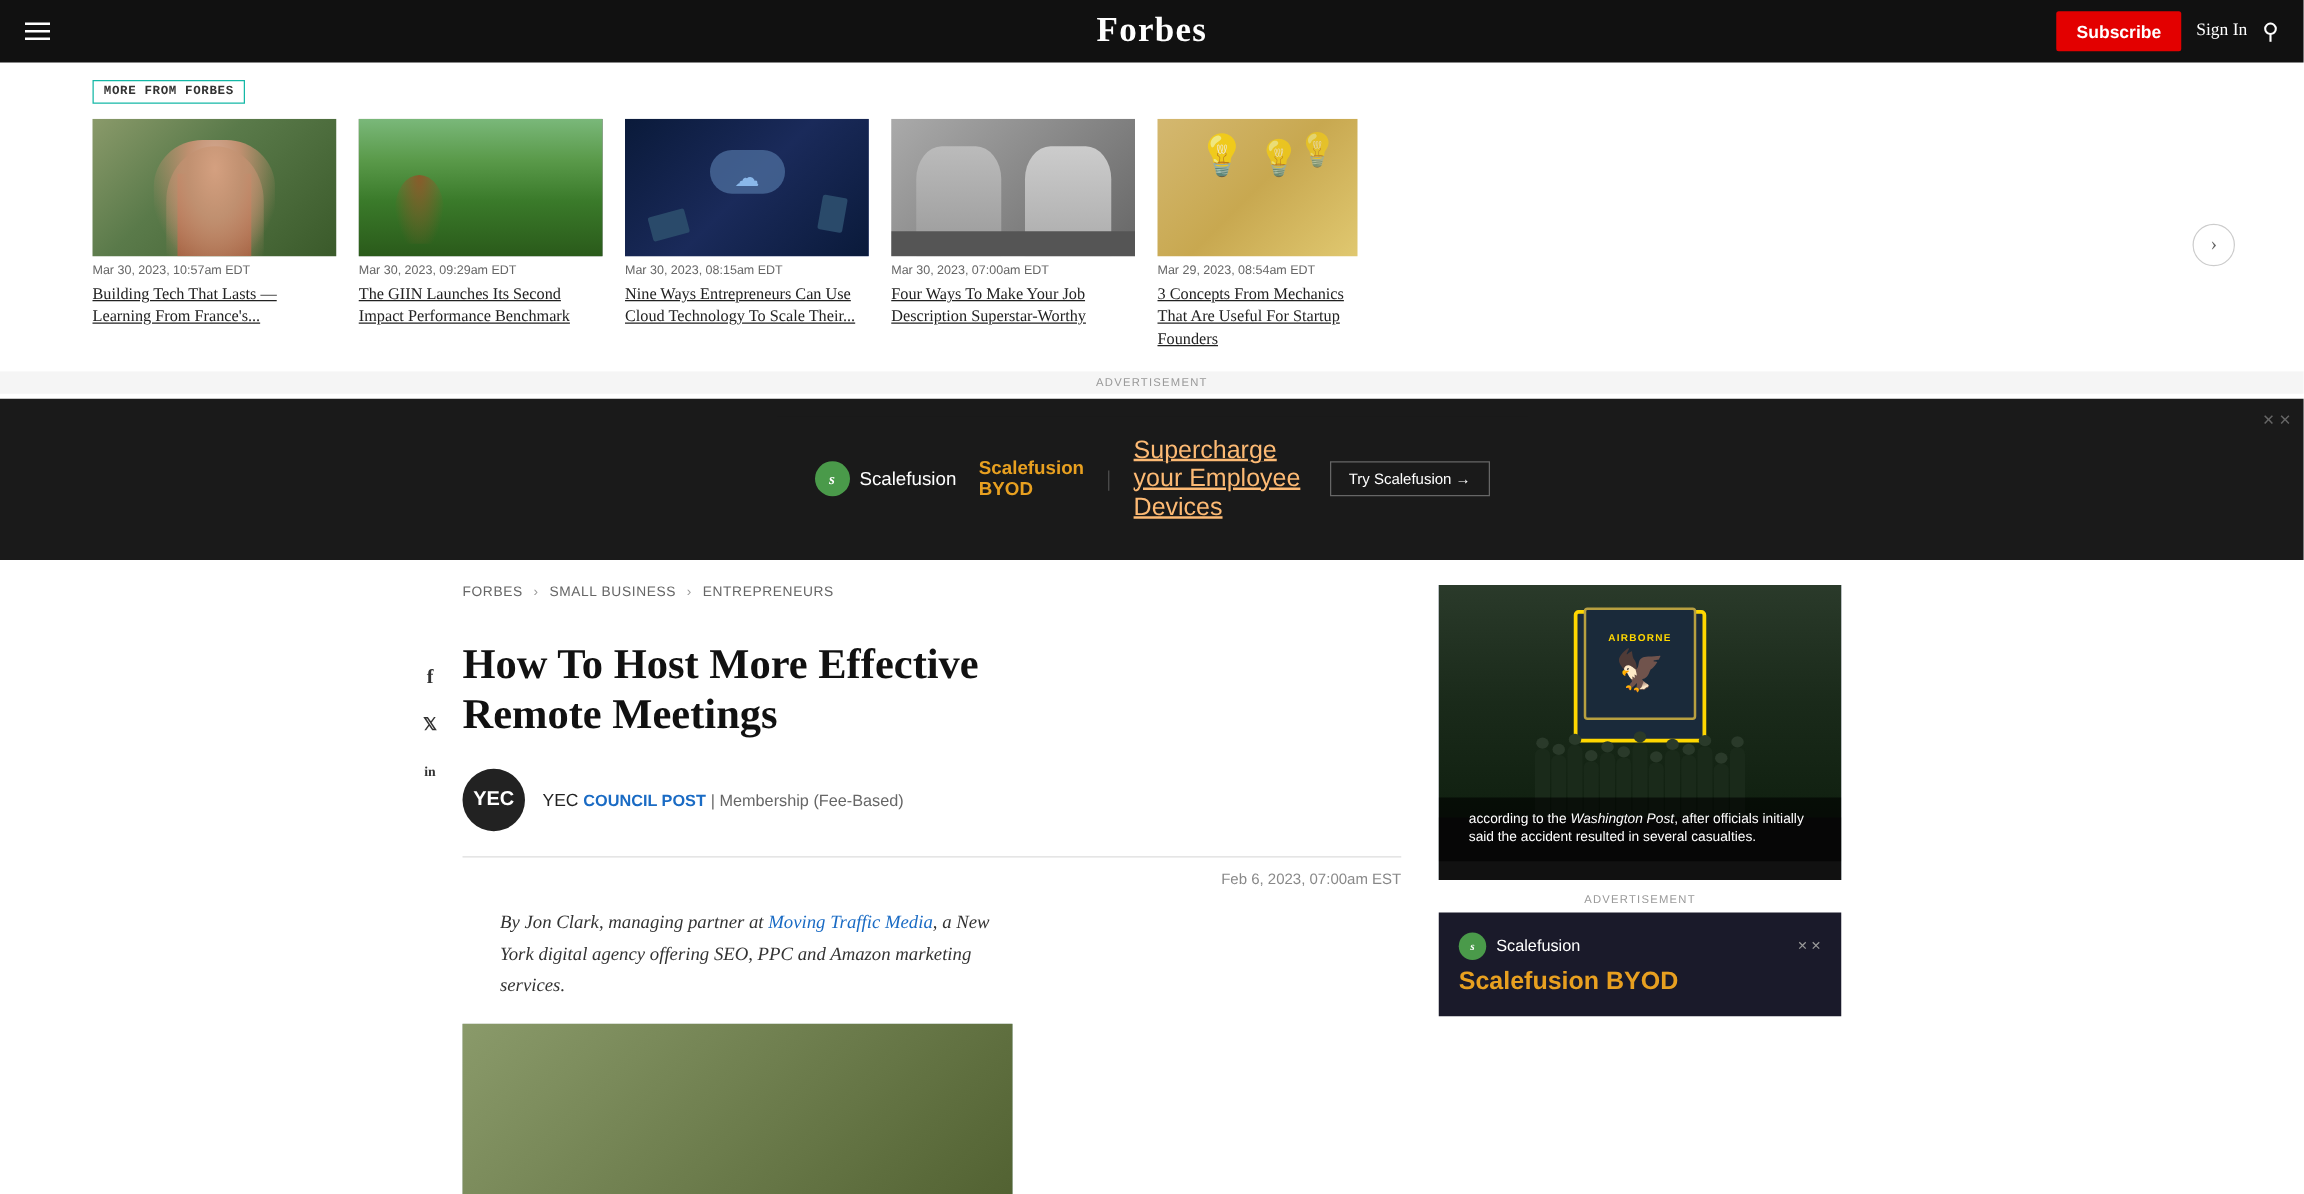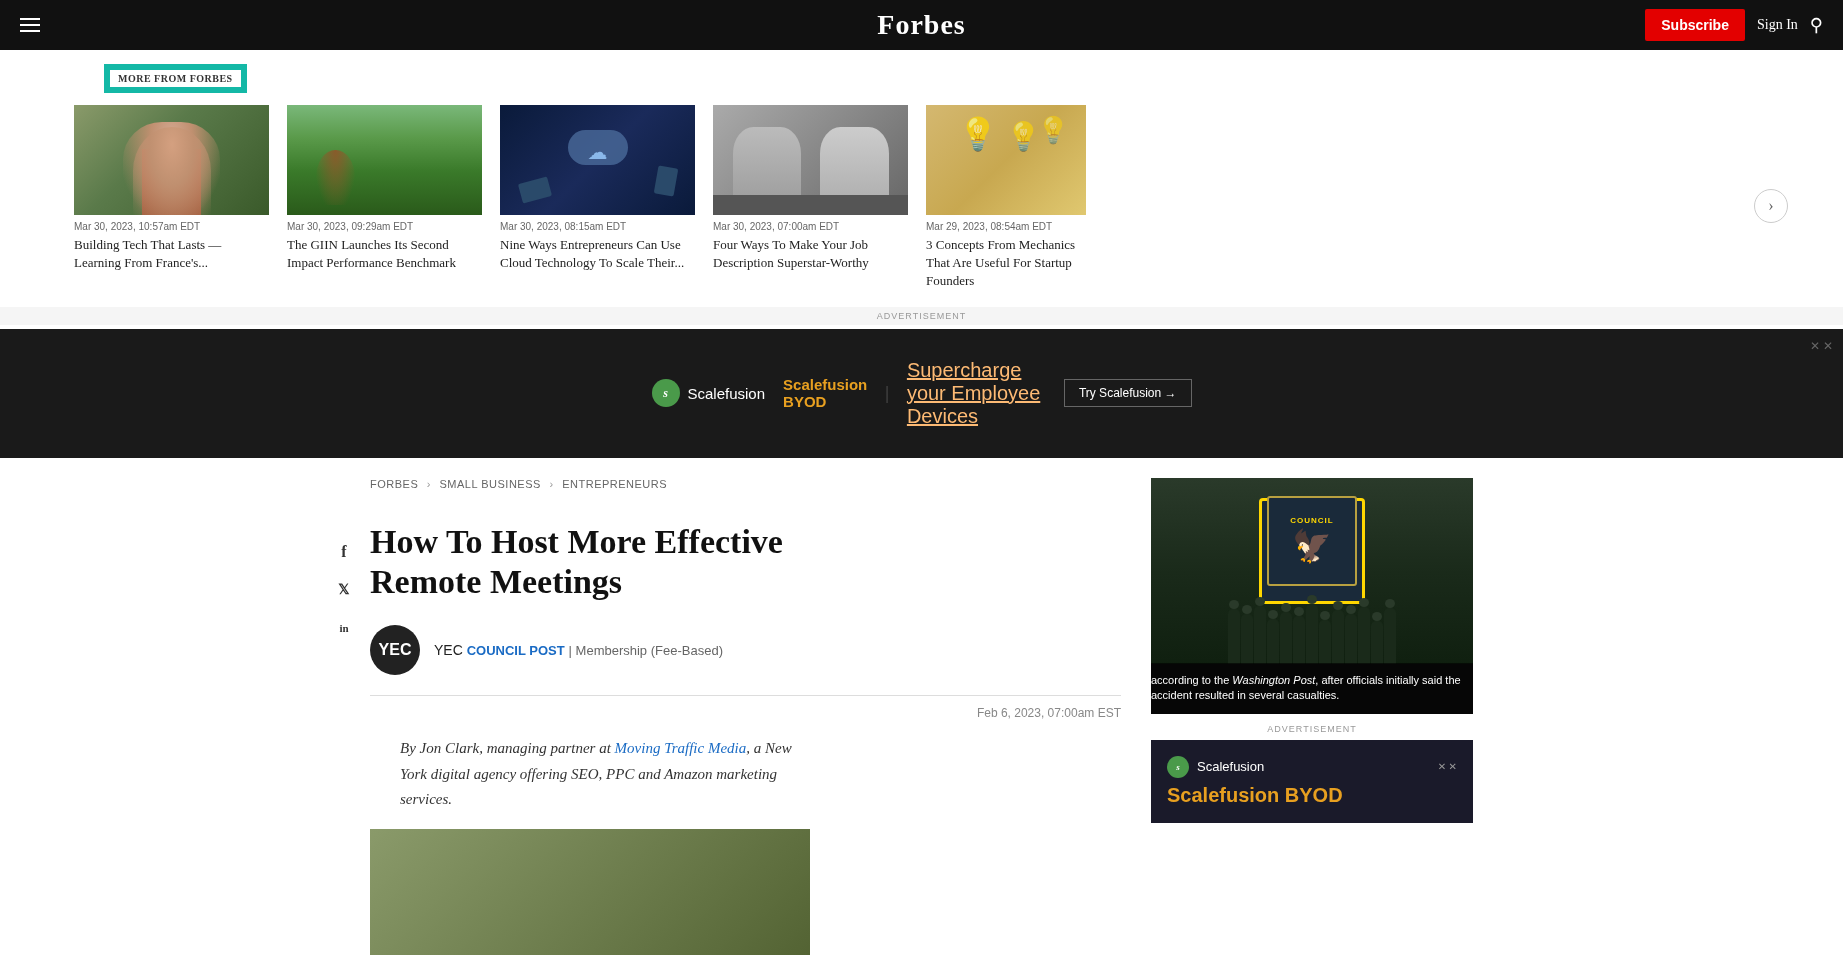--- a/index.html
+++ b/index.html
@@ -22,30 +22,29 @@
     .header-logo-text { color: #fff; font-size: 28px; font-weight: 700; font-family: 'Times New Roman', serif; letter-spacing: 1px; }
     .header-right { display: flex; align-items: center; gap: 12px; }
     .subscribe-btn { background: #e30000; color: #fff; border: none; padding: 8px 16px; font-size: 14px; font-weight: 600; cursor: pointer; border-radius: 2px; font-family: Arial, sans-serif; }
     .sign-in { color: #fff; font-size: 14px; cursor: pointer; font-family: Liberation Serif, serif; }
     .search-icon-wrap { color: #fff; font-size: 18px; cursor: pointer; }
 
     
     .more-from-forbes-section { padding: 14px 20px 0 74px; background: #fff; }
     .more-from-forbes-badge {
       display: inline-block;
-      border: 6px solid #14b8a6;
+      border: 1px solid #14b8a6;
       padding: 3px 8px;
       font-size: 10px;
-      font-family: Liberation Serif, serif;
+      font-family: Liberation Mono, monospace;
       font-weight: 600;
       letter-spacing: 0.5px;
       color: #333;
       text-transform: uppercase;
       margin-bottom: 12px;
-      margin-left: 30px;
     }
 
     
     .cards-strip {
       display: flex;
       gap: 0;
       overflow: hidden;
       position: relative;
       padding: 0 74px 16px 74px;
       background: #fff;
@@ -74,21 +73,21 @@
       position: absolute;
       bottom: 0;
       left: 30%;
       width: 40%;
       height: 80%;
       background: radial-gradient(ellipse at 50% 20%, #d4a080 0%, #c09070 40%, transparent 100%);
       border-radius: 50% 50% 0 0;
     }
 
     .card-meta { font-size: 10px; color: #666; font-family: Arial, sans-serif; margin-top: 6px; margin-bottom: 4px; }
-    .card-title { font-size: 13px; font-family: Georgia, serif; line-height: 1.4; color: #222; }
+    .card-title { font-size: 13px; font-family: Georgia, serif; line-height: 1.4; color: #222; text-decoration: underline; }
 
     .carousel-next {
       position: absolute;
       right: 55px;
       top: 50%;
       transform: translateY(-50%);
       width: 34px;
       height: 34px;
       border-radius: 50%;
       border: 1px solid #ccc;
@@ -271,25 +270,25 @@
     .sidebar-media-card {
       width: 100%;
       height: 236px;
       background: #1a2a3a;
       position: relative;
       margin-bottom: 8px;
       overflow: hidden;
     }
     .sidebar-media-overlay {
       position: absolute;
-      bottom: 0;
+      bottom: 15px;
       left: 0;
       right: 0;
       background: rgba(0,0,0,0.6);
-      padding: 10px 0;
+      padding: 10px 24px;
     }
     .sidebar-media-text {
       color: #fff;
       font-size: 11px;
       font-family: Arial, sans-serif;
       line-height: 1.4;
     }
     .sidebar-media-text em { font-style: italic; }
 
     .sidebar-ad-label {
@@ -486,21 +485,21 @@
         <div style="position:absolute;bottom:20px;left:50%;transform:translateX(-50%);width:200px;height:30px;background:rgba(80,80,80,0.5);border-radius:4px;"></div>
       </div>
     </div>
 
     <div class="sidebar">
 
       <div class="sidebar-media-card">
         <div class="sidebar-military-bg">
 
           <div style="position:absolute;top:18px;left:50%;transform:translateX(-50%);width:90px;height:90px;background:#1a2a3a;border:2px solid #b8a040;display:flex;align-items:center;justify-content:center;flex-direction:column;border-radius:3px;">
-            <div style="color:#ffd700;font-size:8px;font-family:Arial,sans-serif;font-weight:700;letter-spacing:1px;text-align:center;margin-bottom:2px;">COUNCIL</div>
+            <div style="color:#ffd700;font-size:8px;font-family:Arial,sans-serif;font-weight:700;letter-spacing:1px;text-align:center;margin-bottom:2px;">AIRBORNE</div>
             <div style="font-size:32px;">🦅</div>
           </div>
 
           <div style="position:absolute;bottom:50px;left:0;right:0;display:flex;justify-content:center;gap:1px;align-items:flex-end;">
             <div style="width:12px;height:55px;background:#1a2a1a;border-radius:5px 5px 0 0;position:relative;">
                 <div style="position:absolute;top:-9px;left:1px;width:10px;height:9px;background:#2a3a2a;border-radius:50%;"></div>
               </div>
             <div style="width:12px;height:50px;background:#1a2a1a;border-radius:5px 5px 0 0;position:relative;">
                 <div style="position:absolute;top:-9px;left:1px;width:10px;height:9px;background:#2a3a2a;border-radius:50%;"></div>
               </div>

